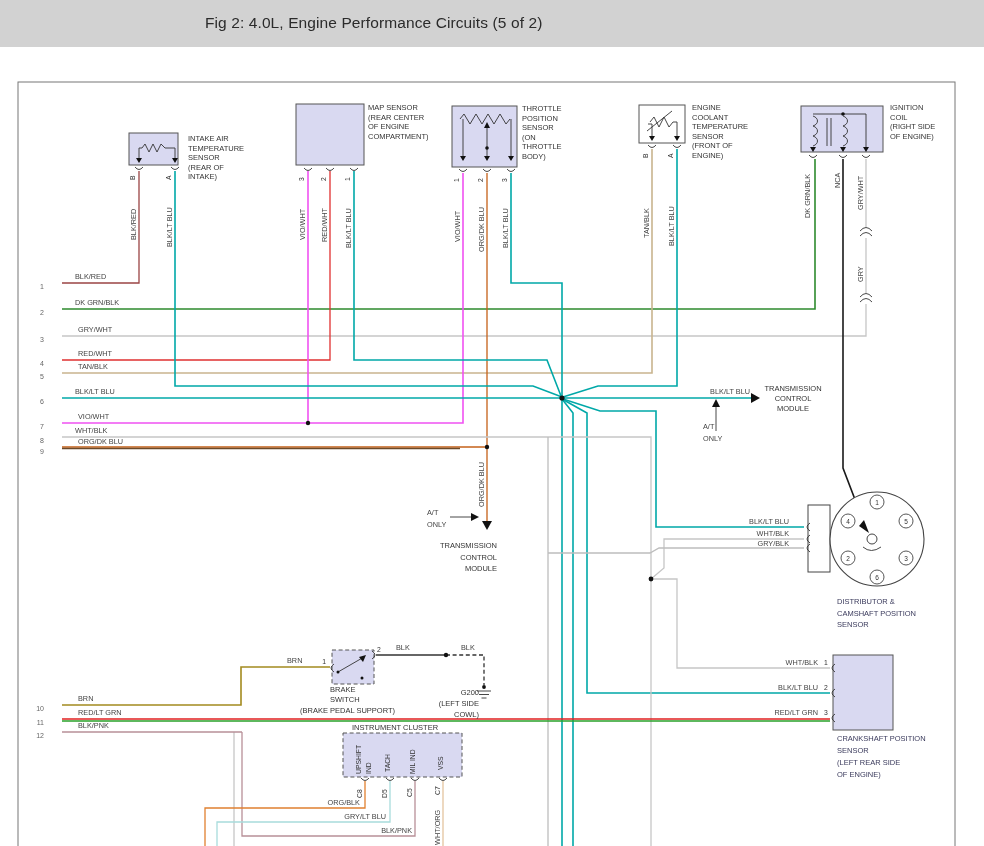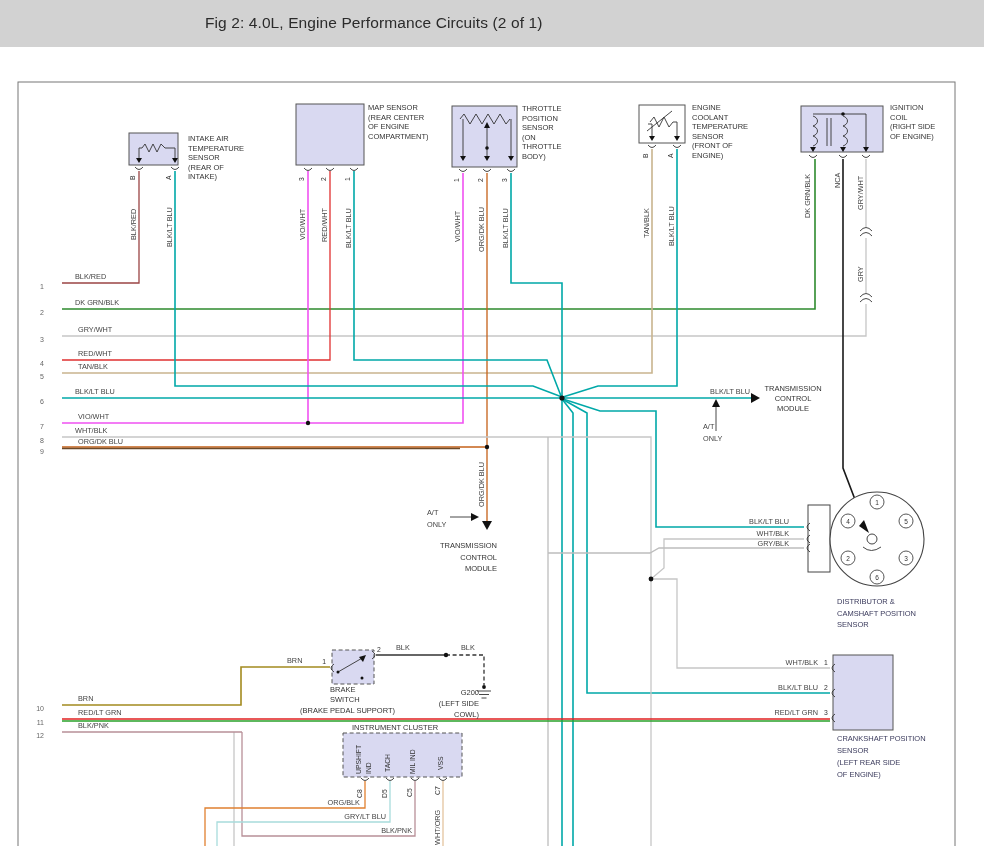--- a/index.html
+++ b/index.html
@@ -20,21 +20,21 @@
   .dash{stroke-dasharray:4,2.6;}
   .box{stroke:#555;stroke-width:1;}
   .dot{fill:#111;stroke:none;}
   .ah{fill:#111;stroke:none;}
 </style>
 </head>
 <body>
 
 <div class="stage">
   <div class="titlebar">
-    <span>Fig 2: 4.0L, Engine Performance Circuits (2 of 1)</span>
+    <span>Fig 2: 4.0L, Engine Performance Circuits (5 of 2)</span>
   </div>
 
   <svg width="984" height="846" viewBox="0 0 984 846">
 
     <rect x="18" y="82" width="937" height="790" fill="none" stroke="#777" stroke-width="1"></rect>
 
     <g>
 
       <path class="wt" d="M139,171 V283 H62" stroke="#9a4444"></path>
 

